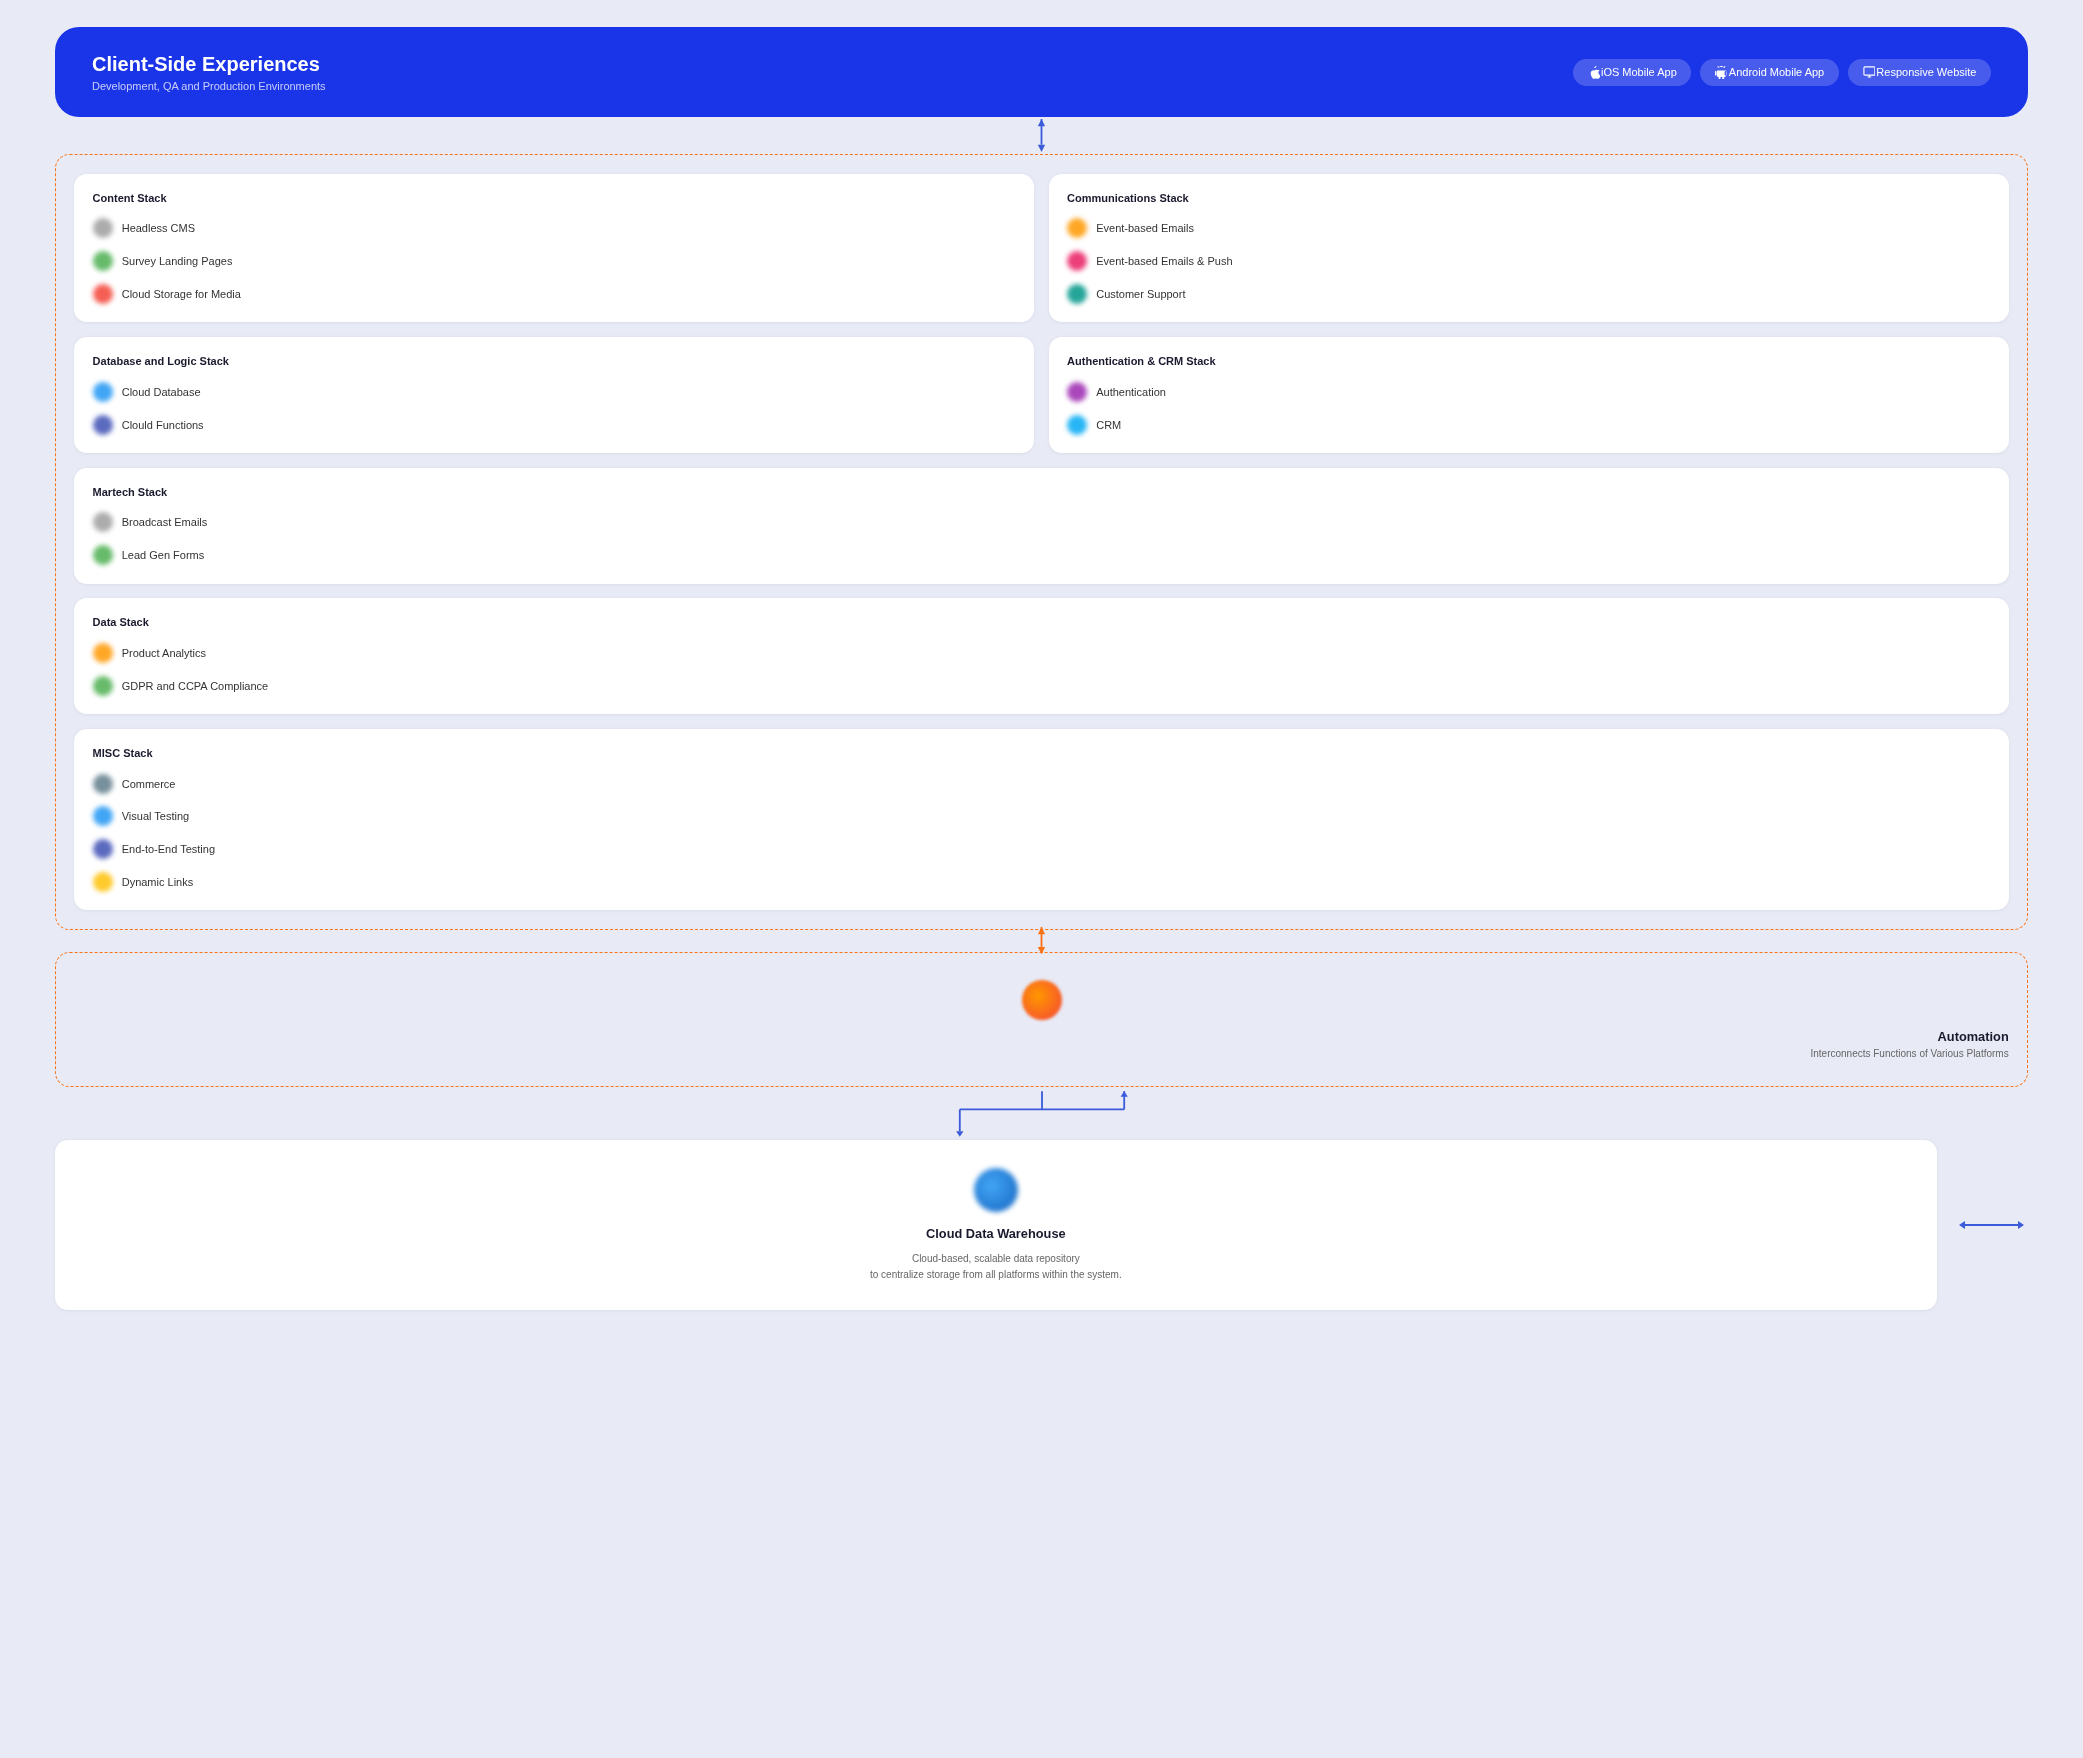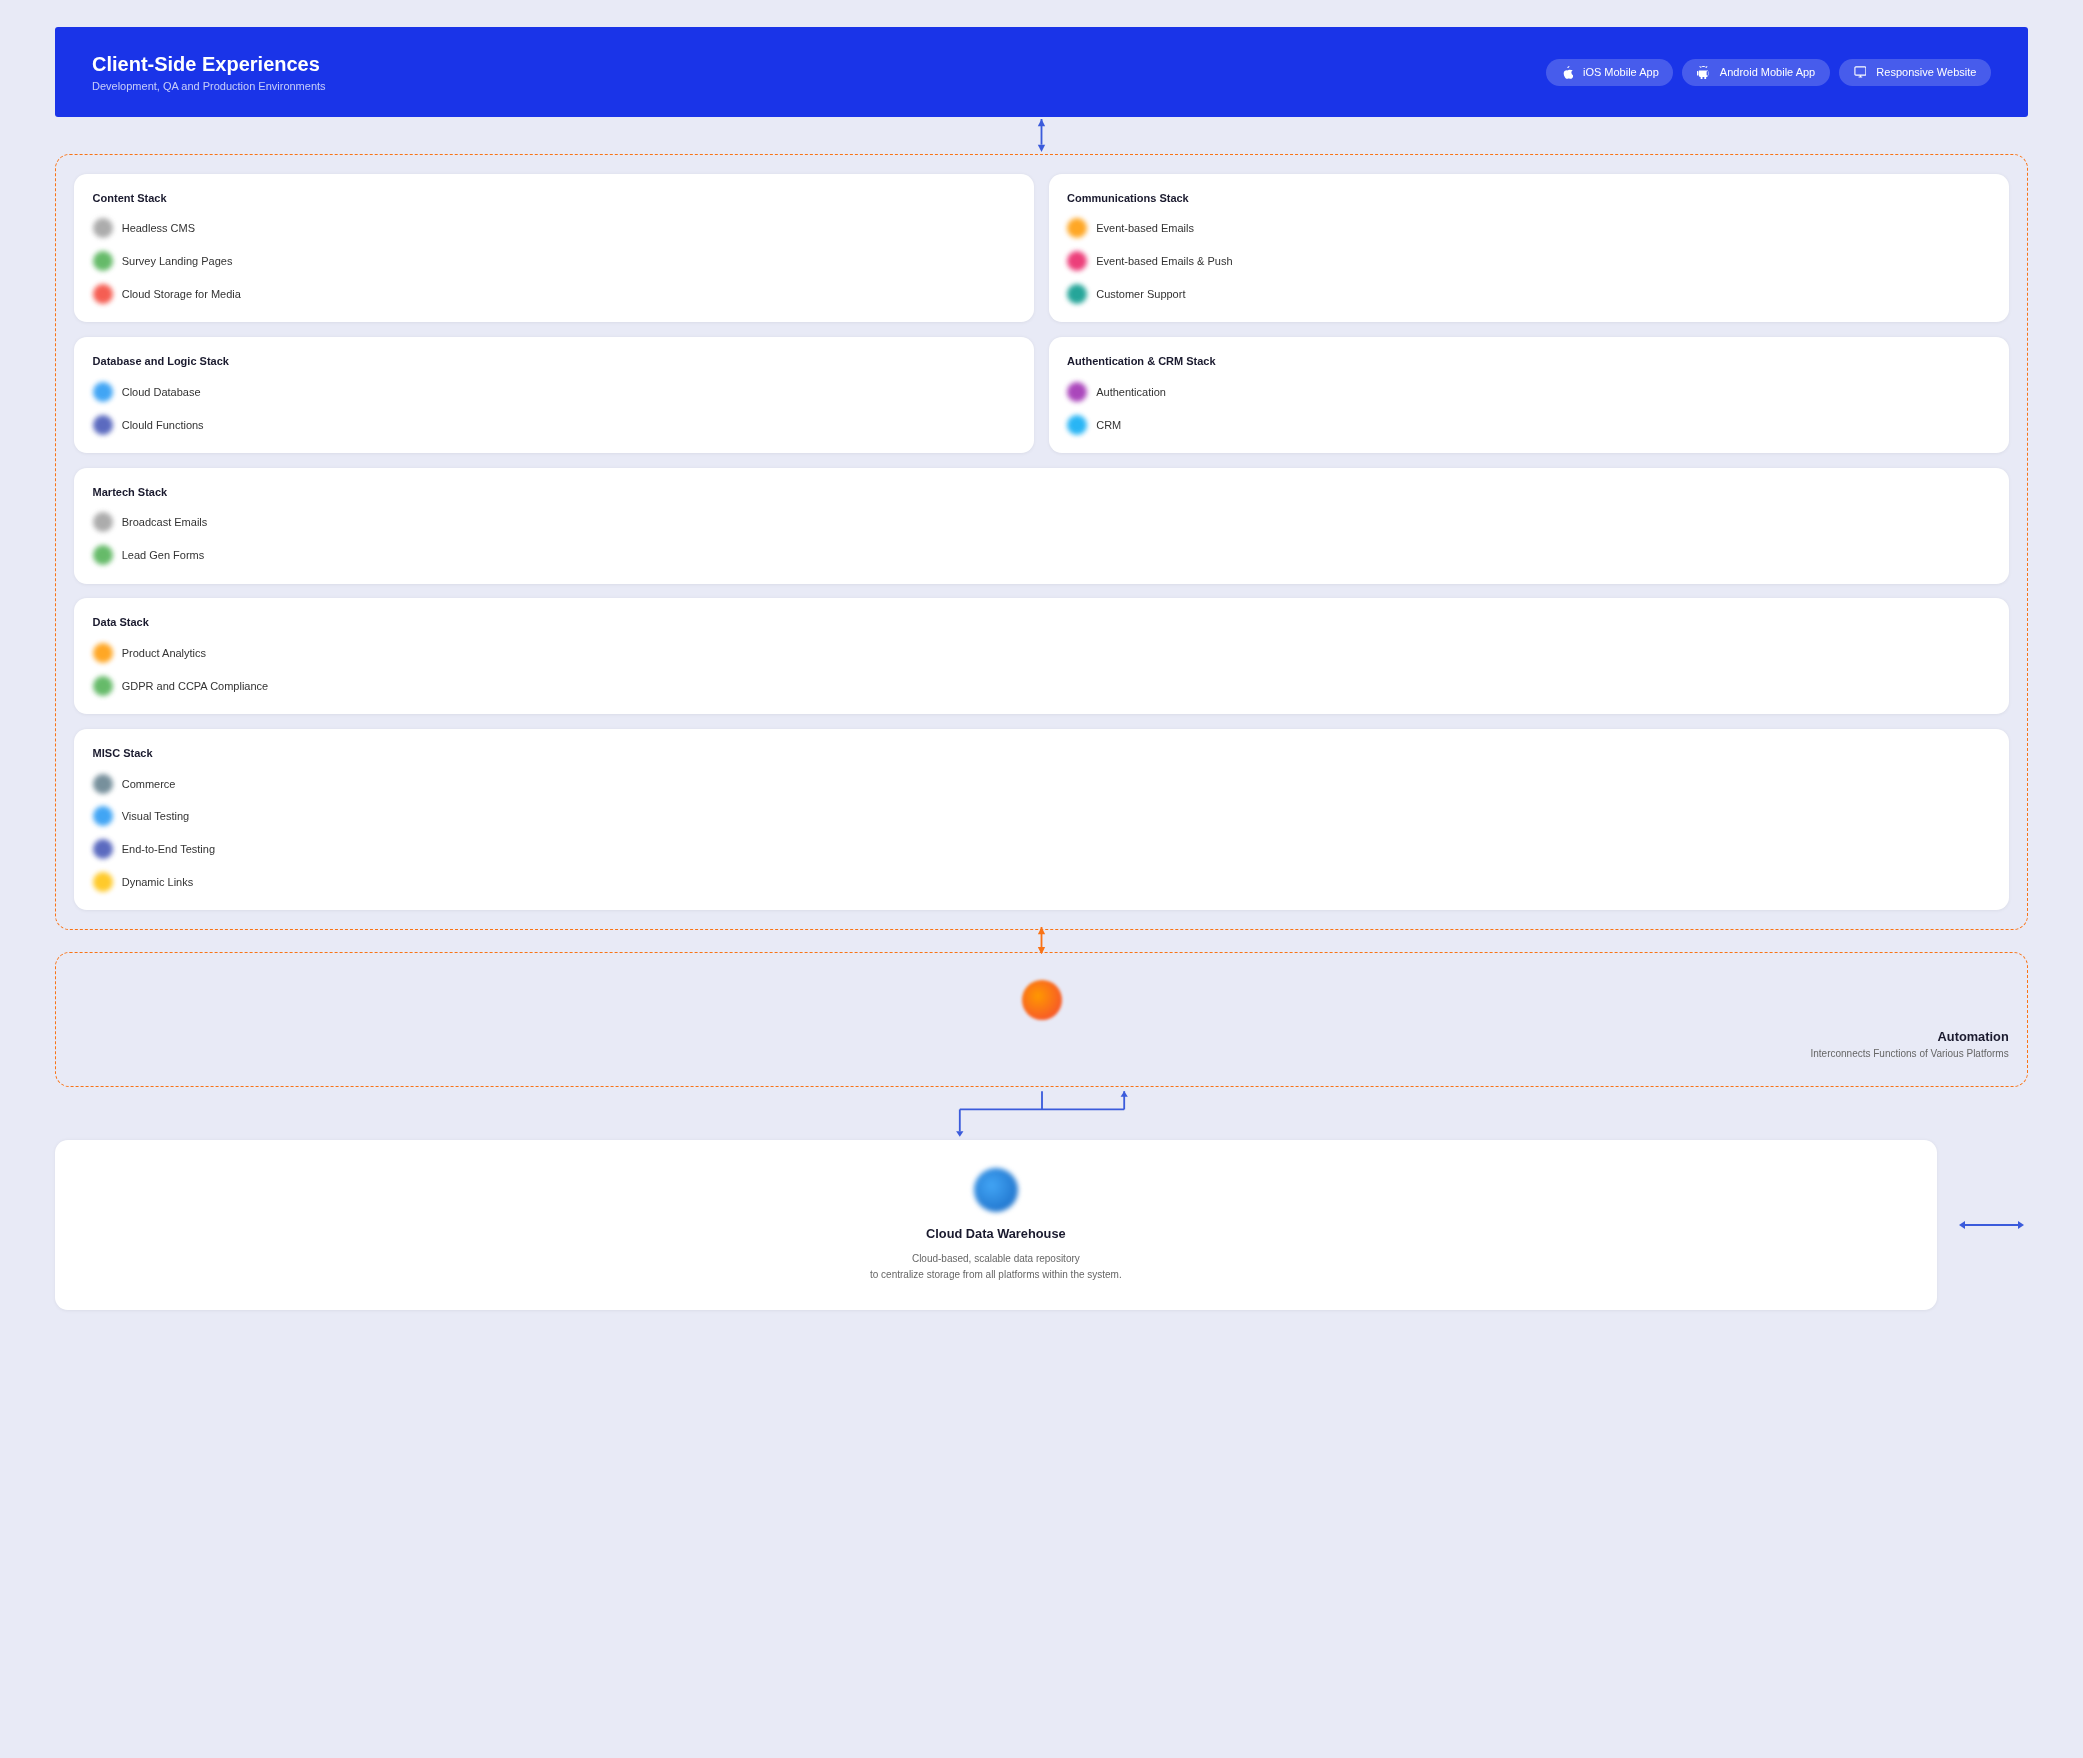--- a/index.html
+++ b/index.html
@@ -6,21 +6,21 @@
     body {
       background: #e8eaf6;
       font-family: -apple-system, BlinkMacSystemFont, 'Segoe UI', sans-serif;
       min-height: 100vh;
       padding: 27.4px 55px;
     }
 
     
     .client-banner {
       background: #1a34e8;
-      border-radius: 3px;
+      border-radius: 24px;
       padding: 25.6px 37px;
       display: flex;
       align-items: center;
       justify-content: space-between;
       margin-bottom: 0;
     }
     .client-banner-left h1 {
       color: #fff;
       font-size: 20px;
       font-weight: 700;
@@ -37,21 +37,21 @@
     .badge-btn {
       background: rgba(255,255,255,0.2);
       border: none;
       border-radius: 18.3px;
       color: #fff;
       padding: 7.3px 14.6px;
       font-size: 11px;
       cursor: pointer;
       display: flex;
       align-items: center;
-      gap: 10px;
+      gap: 1px;
       white-space: nowrap;
     }
     .badge-icon {
       width: 12.8px;
       height: 12.8px;
       display: inline-block;
     }
 
     
     .connector {

